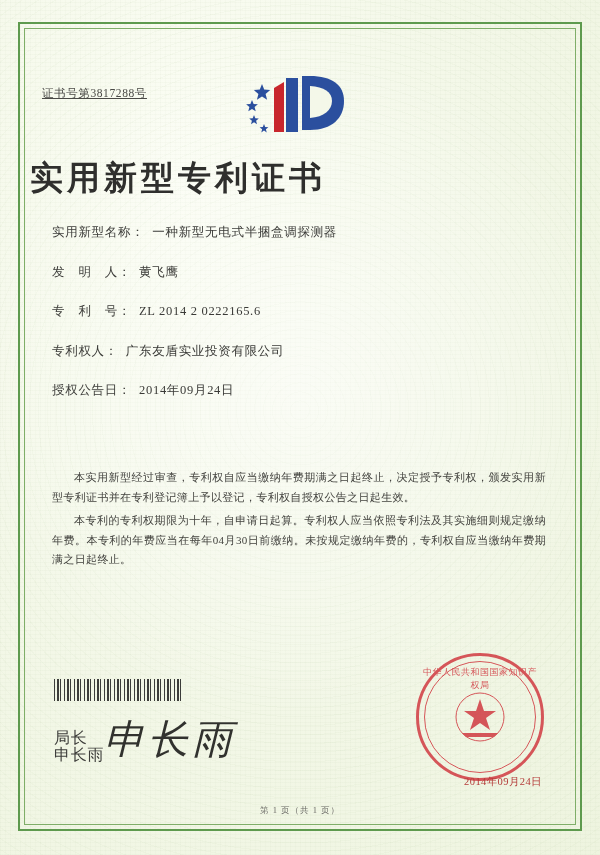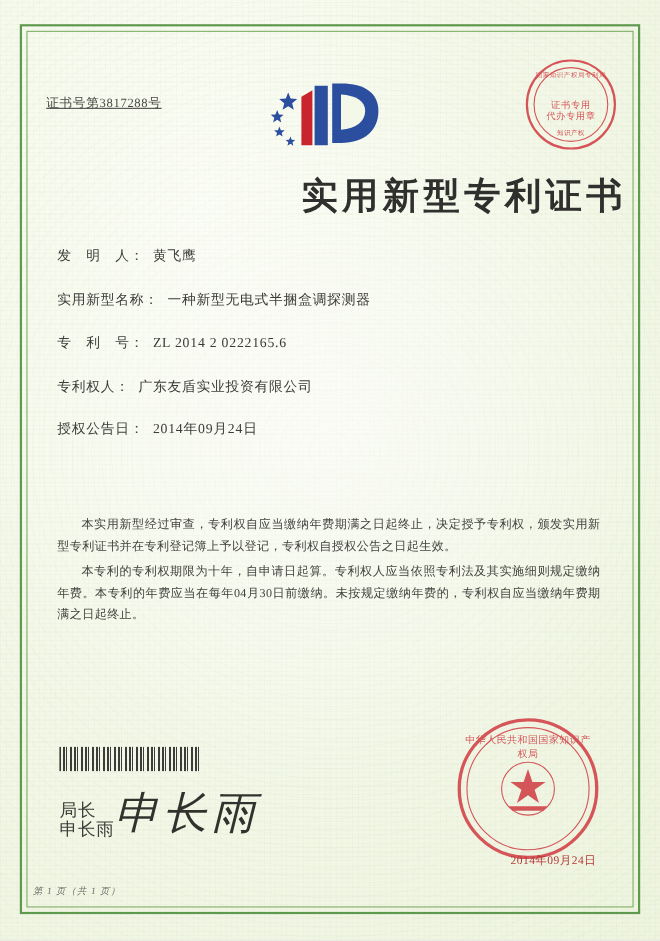--- a/index.html
+++ b/index.html
@@ -111,21 +111,21 @@
     top: 34px;
     width: 120px;
     height: 66px;
   }
 
   
   .main-title {
     position: absolute;
     left: 0; right: 0;
     top: 120px;
-    text-align: right;
+    text-align: left;
     font-size: 33px;
     font-weight: bold;
     letter-spacing: 4px;
     color: #2f2f2d;
     font-family: Liberation Mono, monospace;
   }
 
   
   .fields {
     position: absolute;
@@ -256,25 +256,25 @@
     color: #b33a38;
     letter-spacing: 0.4px;
     white-space: nowrap;
   }
 
   
   .footer-note {
     position: absolute;
     left: 0; right: 0;
     bottom: 2px;
+    text-align: center;
     font-size: 8.5px;
     color: #6b6b66;
     letter-spacing: 1px;
     filter: blur(0.3px);
-    font-style: italic;
   }
 
   .guilloche {
     position: absolute;
     inset: 0;
     background:
       radial-gradient(circle at 50% 45%, rgba(255,255,255,0.5) 0%, rgba(255,255,255,0) 60%),
       repeating-radial-gradient(circle at 50% 48%, rgba(140,175,110,0.045) 0px, rgba(140,175,110,0.045) 1px, transparent 1px, transparent 9px);
     pointer-events: none;
   }
@@ -285,52 +285,46 @@
 <div id="certificate">
 
   <div class="paper-texture"></div>
   <div class="guilloche"></div>
 
   <div class="frame-outer"></div>
   <div class="frame-inner"></div>
 
   <div class="content">
 
-    <div class="round-seal">
-      <div class="ring2"></div>
-      <div class="arc-text">国家知识产权局专利局</div>
-      <div class="center-text">证书专用<br>代办专用章</div>
-      <div class="bottom-text">知识产权</div>
-    </div>
 
     <div class="cert-no">证书号第3817288号</div>
 
     <div class="logo">
       <svg viewBox="0 0 120 66" width="120" height="66">
         <path d="M62 6 L62 60 L70 60 C92 60 104 48 104 31 C104 15 92 6 70 6 Z" fill="#2b4f9e"></path>
         <path d="M70 16 L70 48 C84 47 92 40 92 31 C92 22 84 17 70 16 Z" fill="#f4f8e9"></path>
         <path d="M46 8 L58 8 L58 62 L46 62 Z" fill="#2b4f9e"></path>
         <path d="M34 18 L44 12 L44 62 L34 62 Z" fill="#c8262c"></path>
         <polygon points="22,14 24.2,19.6 30.2,20 25.6,23.9 27.1,29.8 22,26.5 16.9,29.8 18.4,23.9 13.8,20 19.8,19.6" fill="#2b4f9e"></polygon>
         <polygon points="12,30 13.6,34 17.9,34.3 14.6,37.1 15.7,41.3 12,38.9 8.3,41.3 9.4,37.1 6.1,34.3 10.4,34" fill="#2b4f9e"></polygon>
         <polygon points="14,45 15.3,48.3 18.8,48.5 16.1,50.8 17,54.2 14,52.3 11,54.2 11.9,50.8 9.2,48.5 12.7,48.3" fill="#2b4f9e"></polygon>
         <polygon points="24,54 25.2,57 28.4,57.2 25.9,59.3 26.7,62.4 24,60.6 21.3,62.4 22.1,59.3 19.6,57.2 22.8,57" fill="#2b4f9e"></polygon>
       </svg>
     </div>
 
     <div class="main-title">实用新型专利证书</div>
 
     <div class="fields">
       <div class="field-row">
+        <span class="field-label">实用新型名称：</span>
+        <span class="field-value">一种新型无电式半捆盒调探测器</span>
+      </div>
+      <div class="field-row">
         <span class="field-label">发　明　人：</span>
         <span class="field-value">黄飞鹰</span>
-      </div>
-      <div class="field-row">
-        <span class="field-label">实用新型名称：</span>
-        <span class="field-value">一种新型无电式半捆盒调探测器</span>
       </div>
       <div class="field-row">
         <span class="field-label">专　利　号：</span>
         <span class="field-value">ZL 2014 2 0222165.6</span>
       </div>
       <div class="field-row">
         <span class="field-label">专利权人：</span>
         <span class="field-value">广东友盾实业投资有限公司</span>
       </div>
       <div class="field-row">

